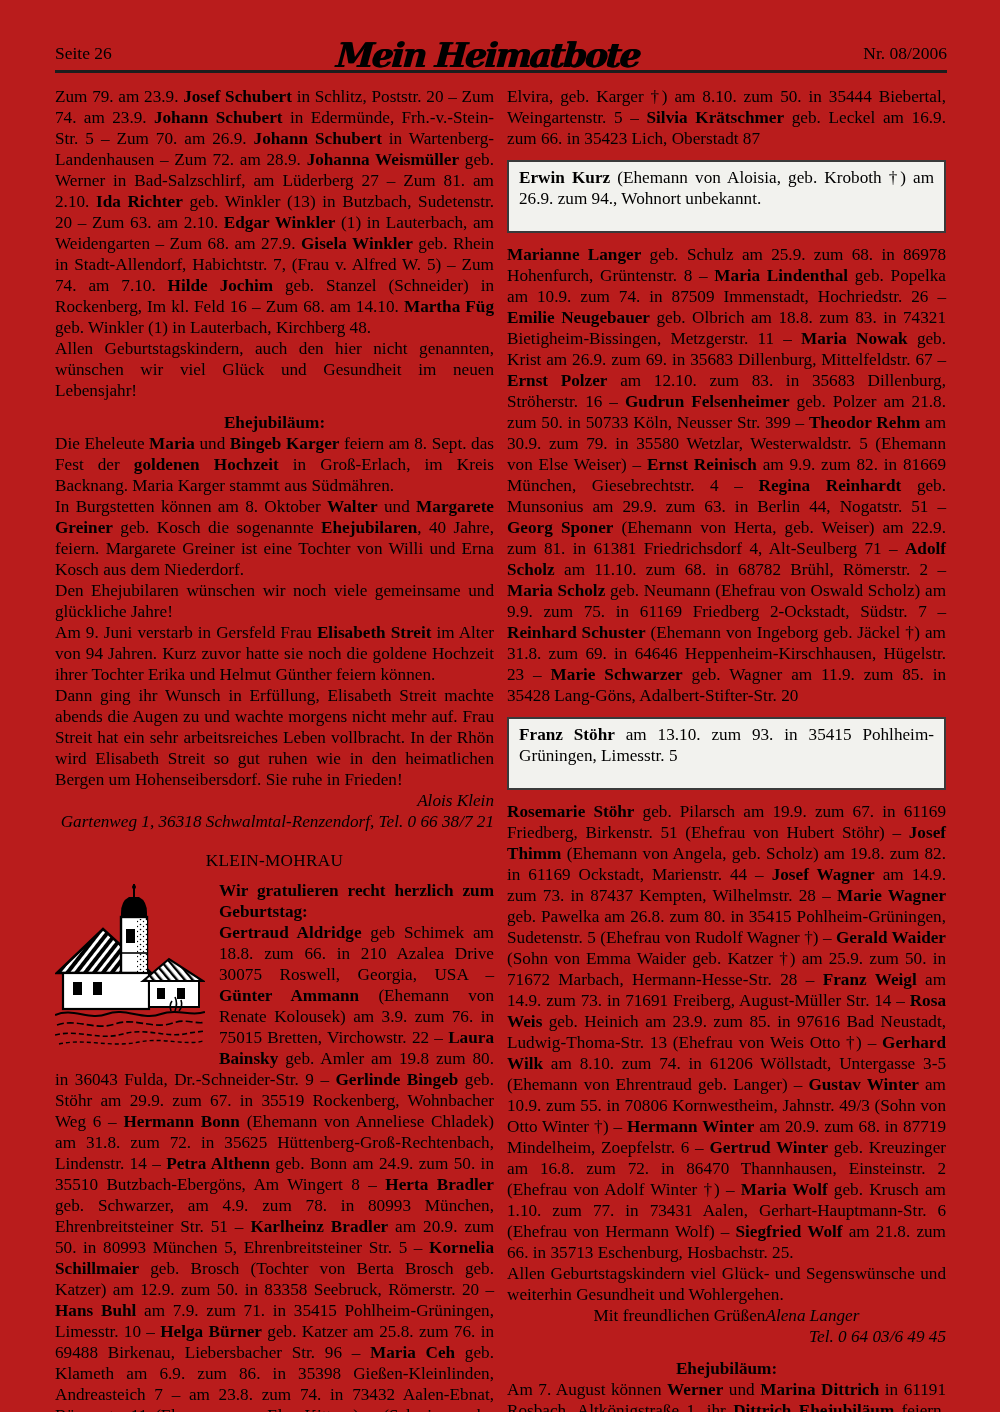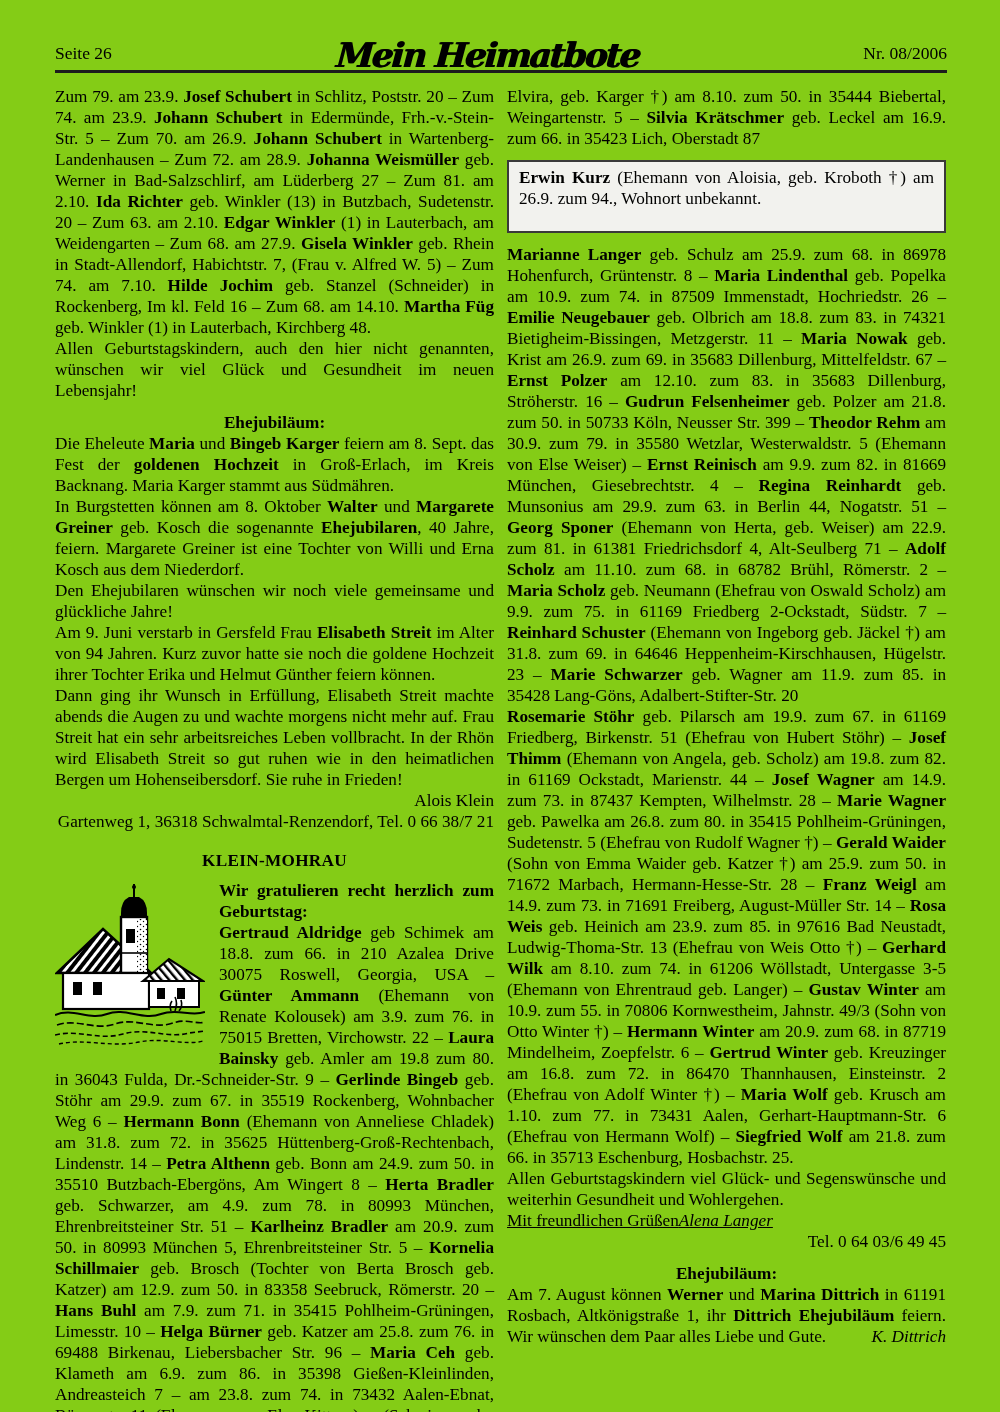--- a/index.html
+++ b/index.html
@@ -1,45 +1,45 @@
 <!DOCTYPE html>
 <html><head>
 <meta charset="utf-8">
 <style>
   * { margin:0; padding:0; box-sizing:border-box; }
   html,body { background:#ffffff; }
   .page {
-    width:1000px; height:1412px; margin:0 auto; background:#84cc16; color:#000;
+    width:1000px; height:1412px; margin:0 auto; background:#b91c1c; color:#000;
     font-family:"Liberation Serif", serif; font-size:17.2px; line-height:21px;
     padding:20px 53px 0 55px; overflow:hidden; position:relative;
   }
   .page-header {
     display:flex; justify-content:space-between; align-items:flex-end; height:46px;
   }
   .hdr-side { font-size:17.5px; padding-bottom:2px; }
   .masthead {
     font-family:"DejaVu Serif", serif; font-weight:700; font-style:italic;
     font-size:34px; letter-spacing:-2px; transform:skewX(-4deg);
     text-shadow:1.2px 0 0 #000; white-space:nowrap;
   }
   .header-rule { height:3px; background:#1d1d1d; margin-top:4px; margin-bottom:13px; }
   .columns { display:flex; gap:13px; }
   .col { width:439px; text-align:justify; }
   .para { margin:0; }
   .h { font-weight:bold; margin-top:11px; text-align:center; }
-  .sig-line { text-align:right; }
+  .sig-line { text-align:right; font-style:italic; }
   .sig { float:right; font-style:italic; padding-left:14px; }
   b, .b { font-weight:700; }
   .notice-box {
     border:2px solid #3a3a3a; background:#f2f2ee; padding:5px 10px 22px; margin:11px 0;
   }
-  .km-head { text-align:center; font-weight:bold; margin:18px 0 9px; letter-spacing:.3px; }
+  .km-head { text-align:center; font-weight:normal; margin:18px 0 9px; letter-spacing:.3px; }
   .church { float:left; width:150px; height:168px; margin:3px 14px 2px 0; }
   .b-intro { font-weight:bold; }
-  .greeting-row { display:flex; justify-content:flex-start;text-decoration:underline; }
+  .greeting-row { display:flex; justify-content:center; }
   .greeting-row .right { font-style:italic; }
 </style>
 </head>
 <body>
 
 <div class="page">
 
   <div class="page-header">
     <span class="hdr-side">Seite 26</span>
     <span class="masthead">Mein Heimatbote</span>
@@ -110,20 +110,23 @@
 
     <div class="col">
       <p class="para">Elvira, geb. Karger †) am 8.10. zum 50. in 35444 Biebertal, Weingartenstr. 5 – <b>Silvia Krätschmer</b> geb. Leckel am 16.9. zum 66. in 35423 Lich, Oberstadt 87</p>
 
       <div class="notice-box">
         <p class="para"><b>Erwin Kurz</b> (Ehemann von Aloisia, geb. Kroboth †) am 26.9. zum 94., Wohnort unbekannt.</p>
       </div>
 
       <p class="para"><b>Marianne Langer</b> geb. Schulz am 25.9. zum 68. in 86978 Hohenfurch, Grüntenstr. 8 – <b>Maria Lindenthal</b> geb. Popelka am 10.9. zum 74. in 87509 Immenstadt, Hochriedstr. 26 – <b>Emilie Neugebauer</b> geb. Olbrich am 18.8. zum 83. in 74321 Bietigheim-Bissingen, Metzgerstr. 11 – <b>Maria Nowak</b> geb. Krist am 26.9. zum 69. in 35683 Dillenburg, Mittelfeldstr. 67 – <b>Ernst Polzer</b> am 12.10. zum 83. in 35683 Dillenburg, Ströherstr. 16 – <b>Gudrun Felsenheimer</b> geb. Polzer am 21.8. zum 50. in 50733 Köln, Neusser Str. 399 – <b>Theodor Rehm</b> am 30.9. zum 79. in 35580 Wetzlar, Westerwaldstr. 5 (Ehemann von Else Weiser) – <b>Ernst Reinisch</b> am 9.9. zum 82. in 81669 München, Giesebrechtstr. 4 – <b>Regina Reinhardt</b> geb. Munsonius am 29.9. zum 63. in Berlin 44, Nogatstr. 51 – <b>Georg Sponer</b> (Ehemann von Herta, geb. Weiser) am 22.9. zum 81. in 61381 Friedrichsdorf 4, Alt-Seulberg 71 – <b>Adolf Scholz</b> am 11.10. zum 68. in 68782 Brühl, Römerstr. 2 – <b>Maria Scholz</b> geb. Neumann (Ehefrau von Oswald Scholz) am 9.9. zum 75. in 61169 Friedberg 2-Ockstadt, Südstr. 7 – <b>Reinhard Schuster</b> (Ehemann von Ingeborg geb. Jäckel †) am 31.8. zum 69. in 64646 Heppenheim-Kirschhausen, Hügelstr. 23 – <b>Marie Schwarzer</b> geb. Wagner am 11.9. zum 85. in 35428 Lang-Göns, Adalbert-Stifter-Str. 20</p>
 
+      <div class="notice-box">
+        <p class="para"><b>Franz Stöhr</b> am 13.10. zum 93. in 35415 Pohlheim-Grüningen, Limesstr. 5</p>
+      </div>
 
       <p class="para"><b>Rosemarie Stöhr</b> geb. Pilarsch am 19.9. zum 67. in 61169 Friedberg, Birkenstr. 51 (Ehefrau von Hubert Stöhr) – <b>Josef Thimm</b> (Ehemann von Angela, geb. Scholz) am 19.8. zum 82. in 61169 Ockstadt, Marienstr. 44 – <b>Josef Wagner</b> am 14.9. zum 73. in 87437 Kempten, Wilhelmstr. 28 – <b>Marie Wagner</b> geb. Pawelka am 26.8. zum 80. in 35415 Pohlheim-Grüningen, Sudetenstr. 5 (Ehefrau von Rudolf Wagner †) – <b>Gerald Waider</b> (Sohn von Emma Waider geb. Katzer †) am 25.9. zum 50. in 71672 Marbach, Hermann-Hesse-Str. 28 – <b>Franz Weigl</b> am 14.9. zum 73. in 71691 Freiberg, August-Müller Str. 14 – <b>Rosa Weis</b> geb. Heinich am 23.9. zum 85. in 97616 Bad Neustadt, Ludwig-Thoma-Str. 13 (Ehefrau von Weis Otto †) – <b>Gerhard Wilk</b> am 8.10. zum 74. in 61206 Wöllstadt, Untergasse 3-5 (Ehemann von Ehrentraud geb. Langer) – <b>Gustav Winter</b> am 10.9. zum 55. in 70806 Kornwestheim, Jahnstr. 49/3 (Sohn von Otto Winter †) – <b>Hermann Winter</b> am 20.9. zum 68. in 87719 Mindelheim, Zoepfelstr. 6 – <b>Gertrud Winter</b> geb. Kreuzinger am 16.8. zum 72. in 86470 Thannhausen, Einsteinstr. 2 (Ehefrau von Adolf Winter †) – <b>Maria Wolf</b> geb. Krusch am 1.10. zum 77. in 73431 Aalen, Gerhart-Hauptmann-Str. 6 (Ehefrau von Hermann Wolf) – <b>Siegfried Wolf</b> am 21.8. zum 66. in 35713 Eschenburg, Hosbachstr. 25.</p>
       <p class="para">Allen Geburtstagskindern viel Glück- und Segenswünsche und weiterhin Gesundheit und Wohlergehen.</p>
 
       <div class="greeting-row">
         <span>Mit freundlichen Grüßen</span>
         <span class="right">Alena Langer</span>
       </div>
       <p class="sig-line">Tel. 0 64 03/6 49 45</p>
 

